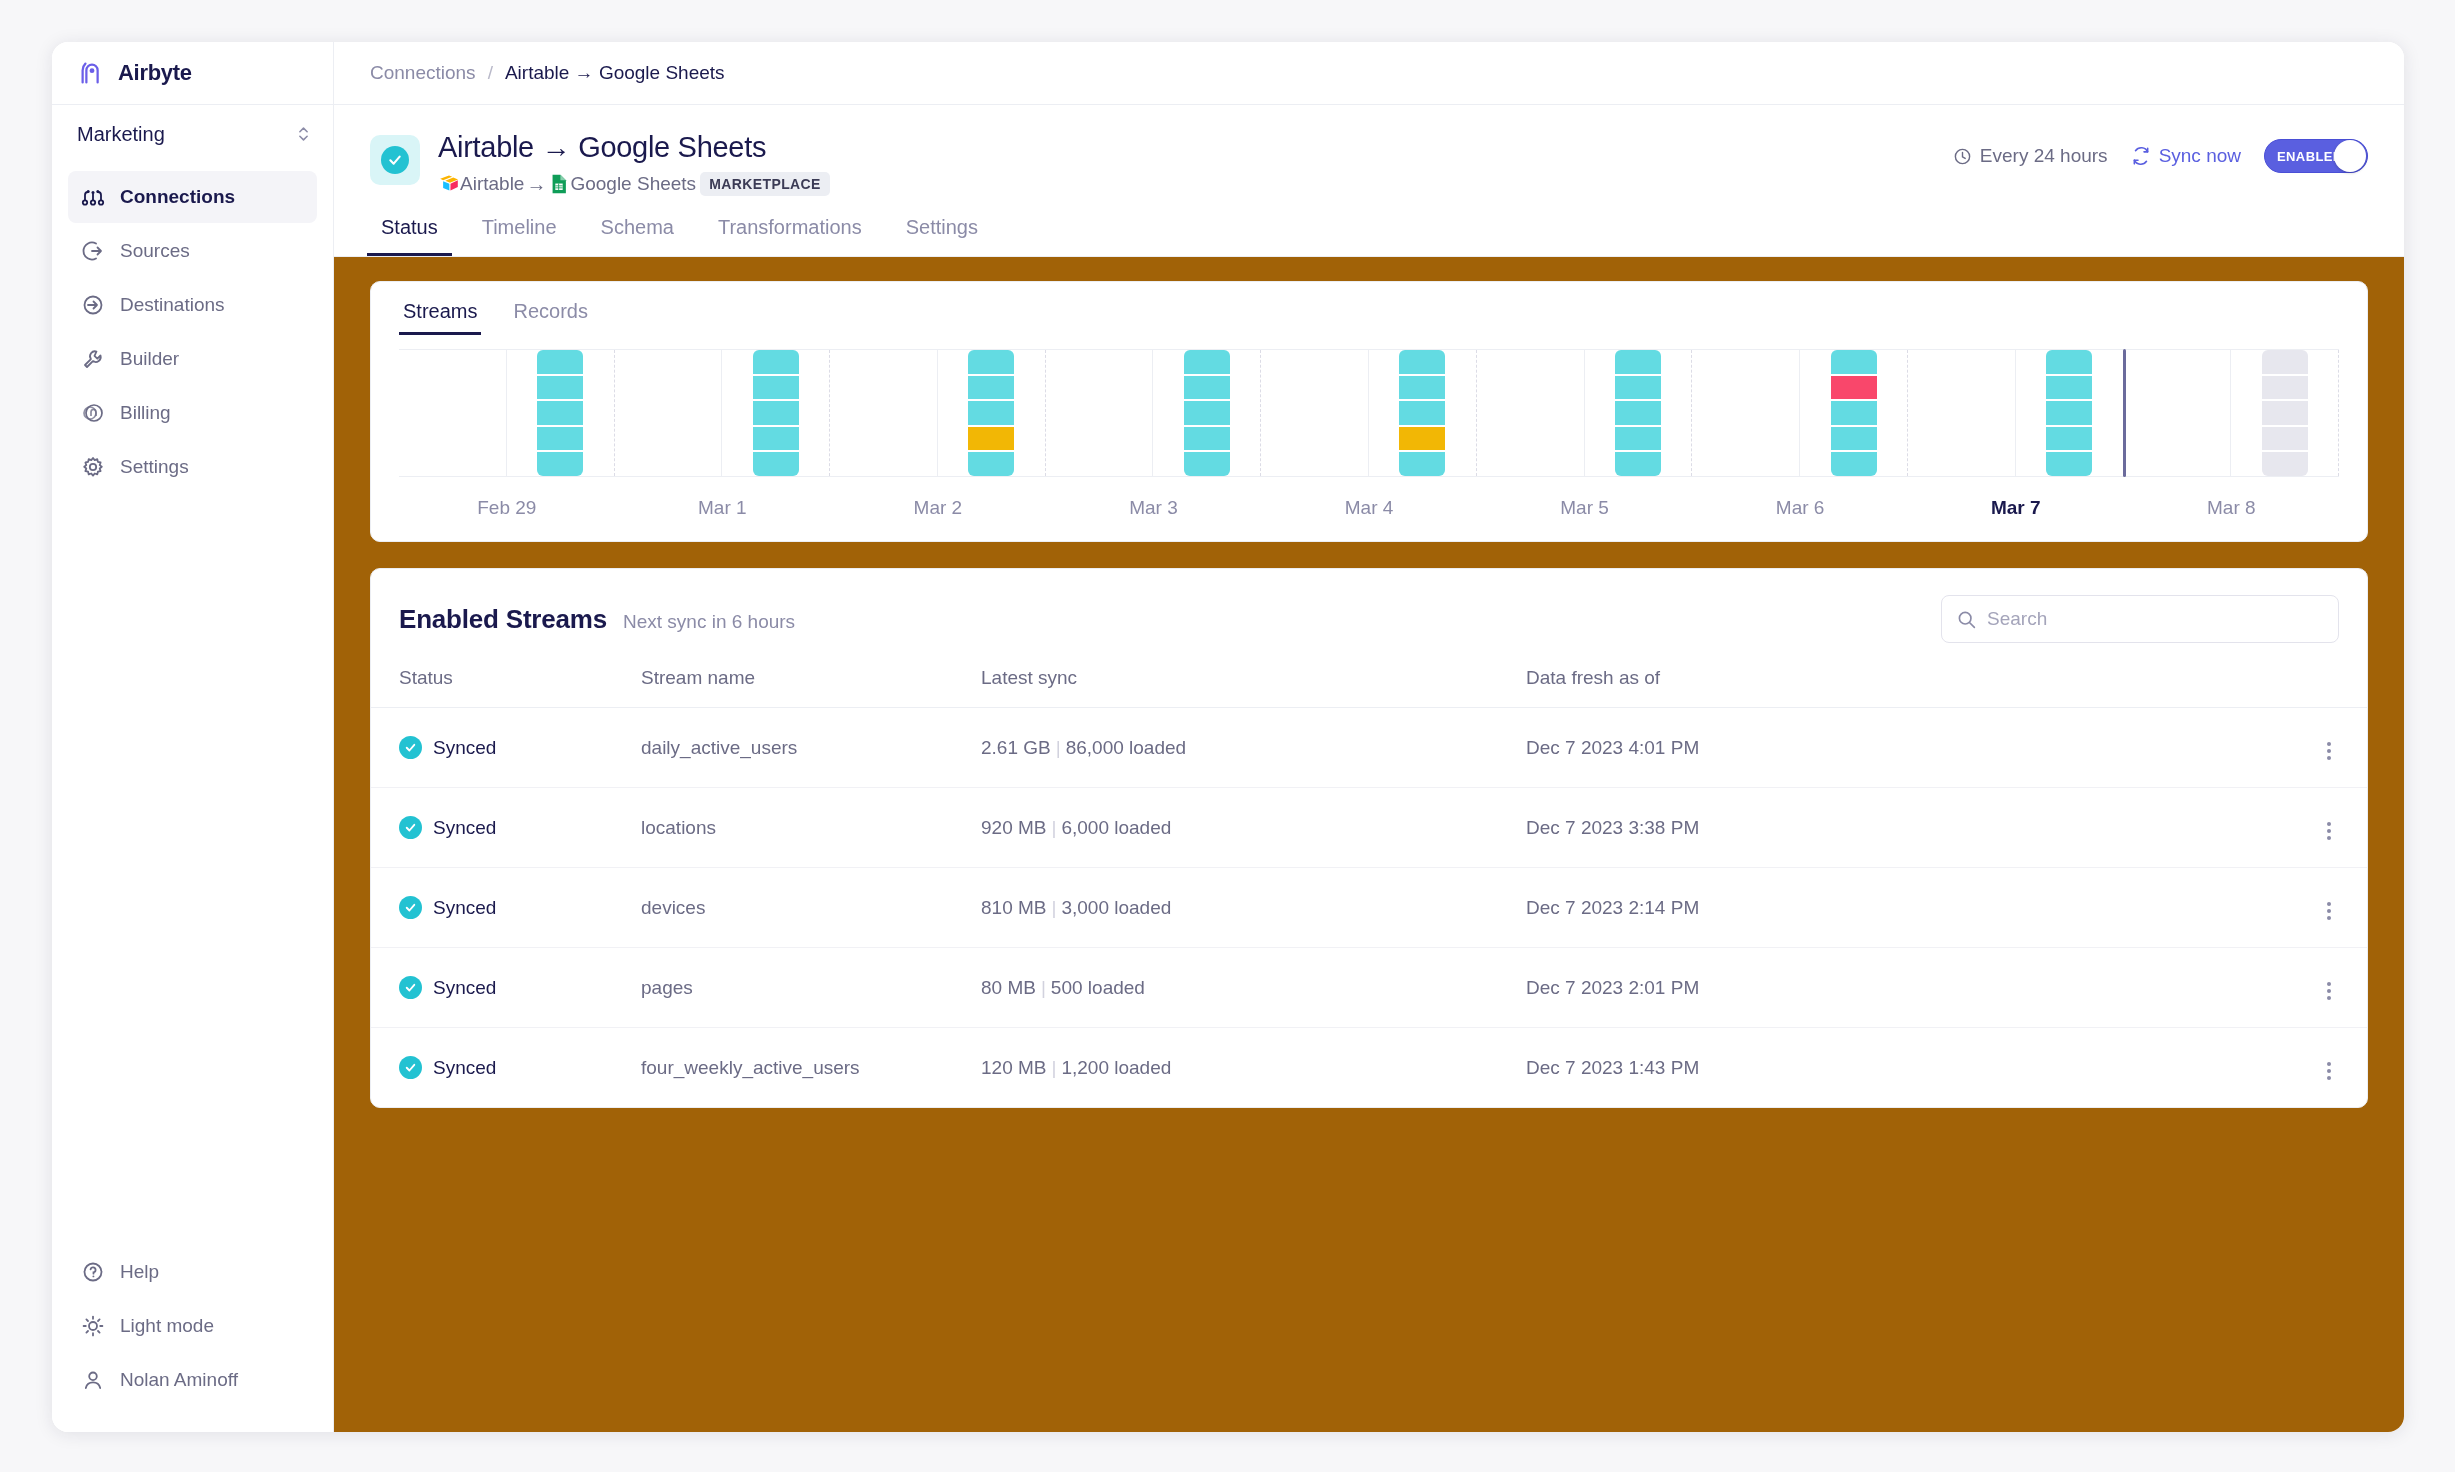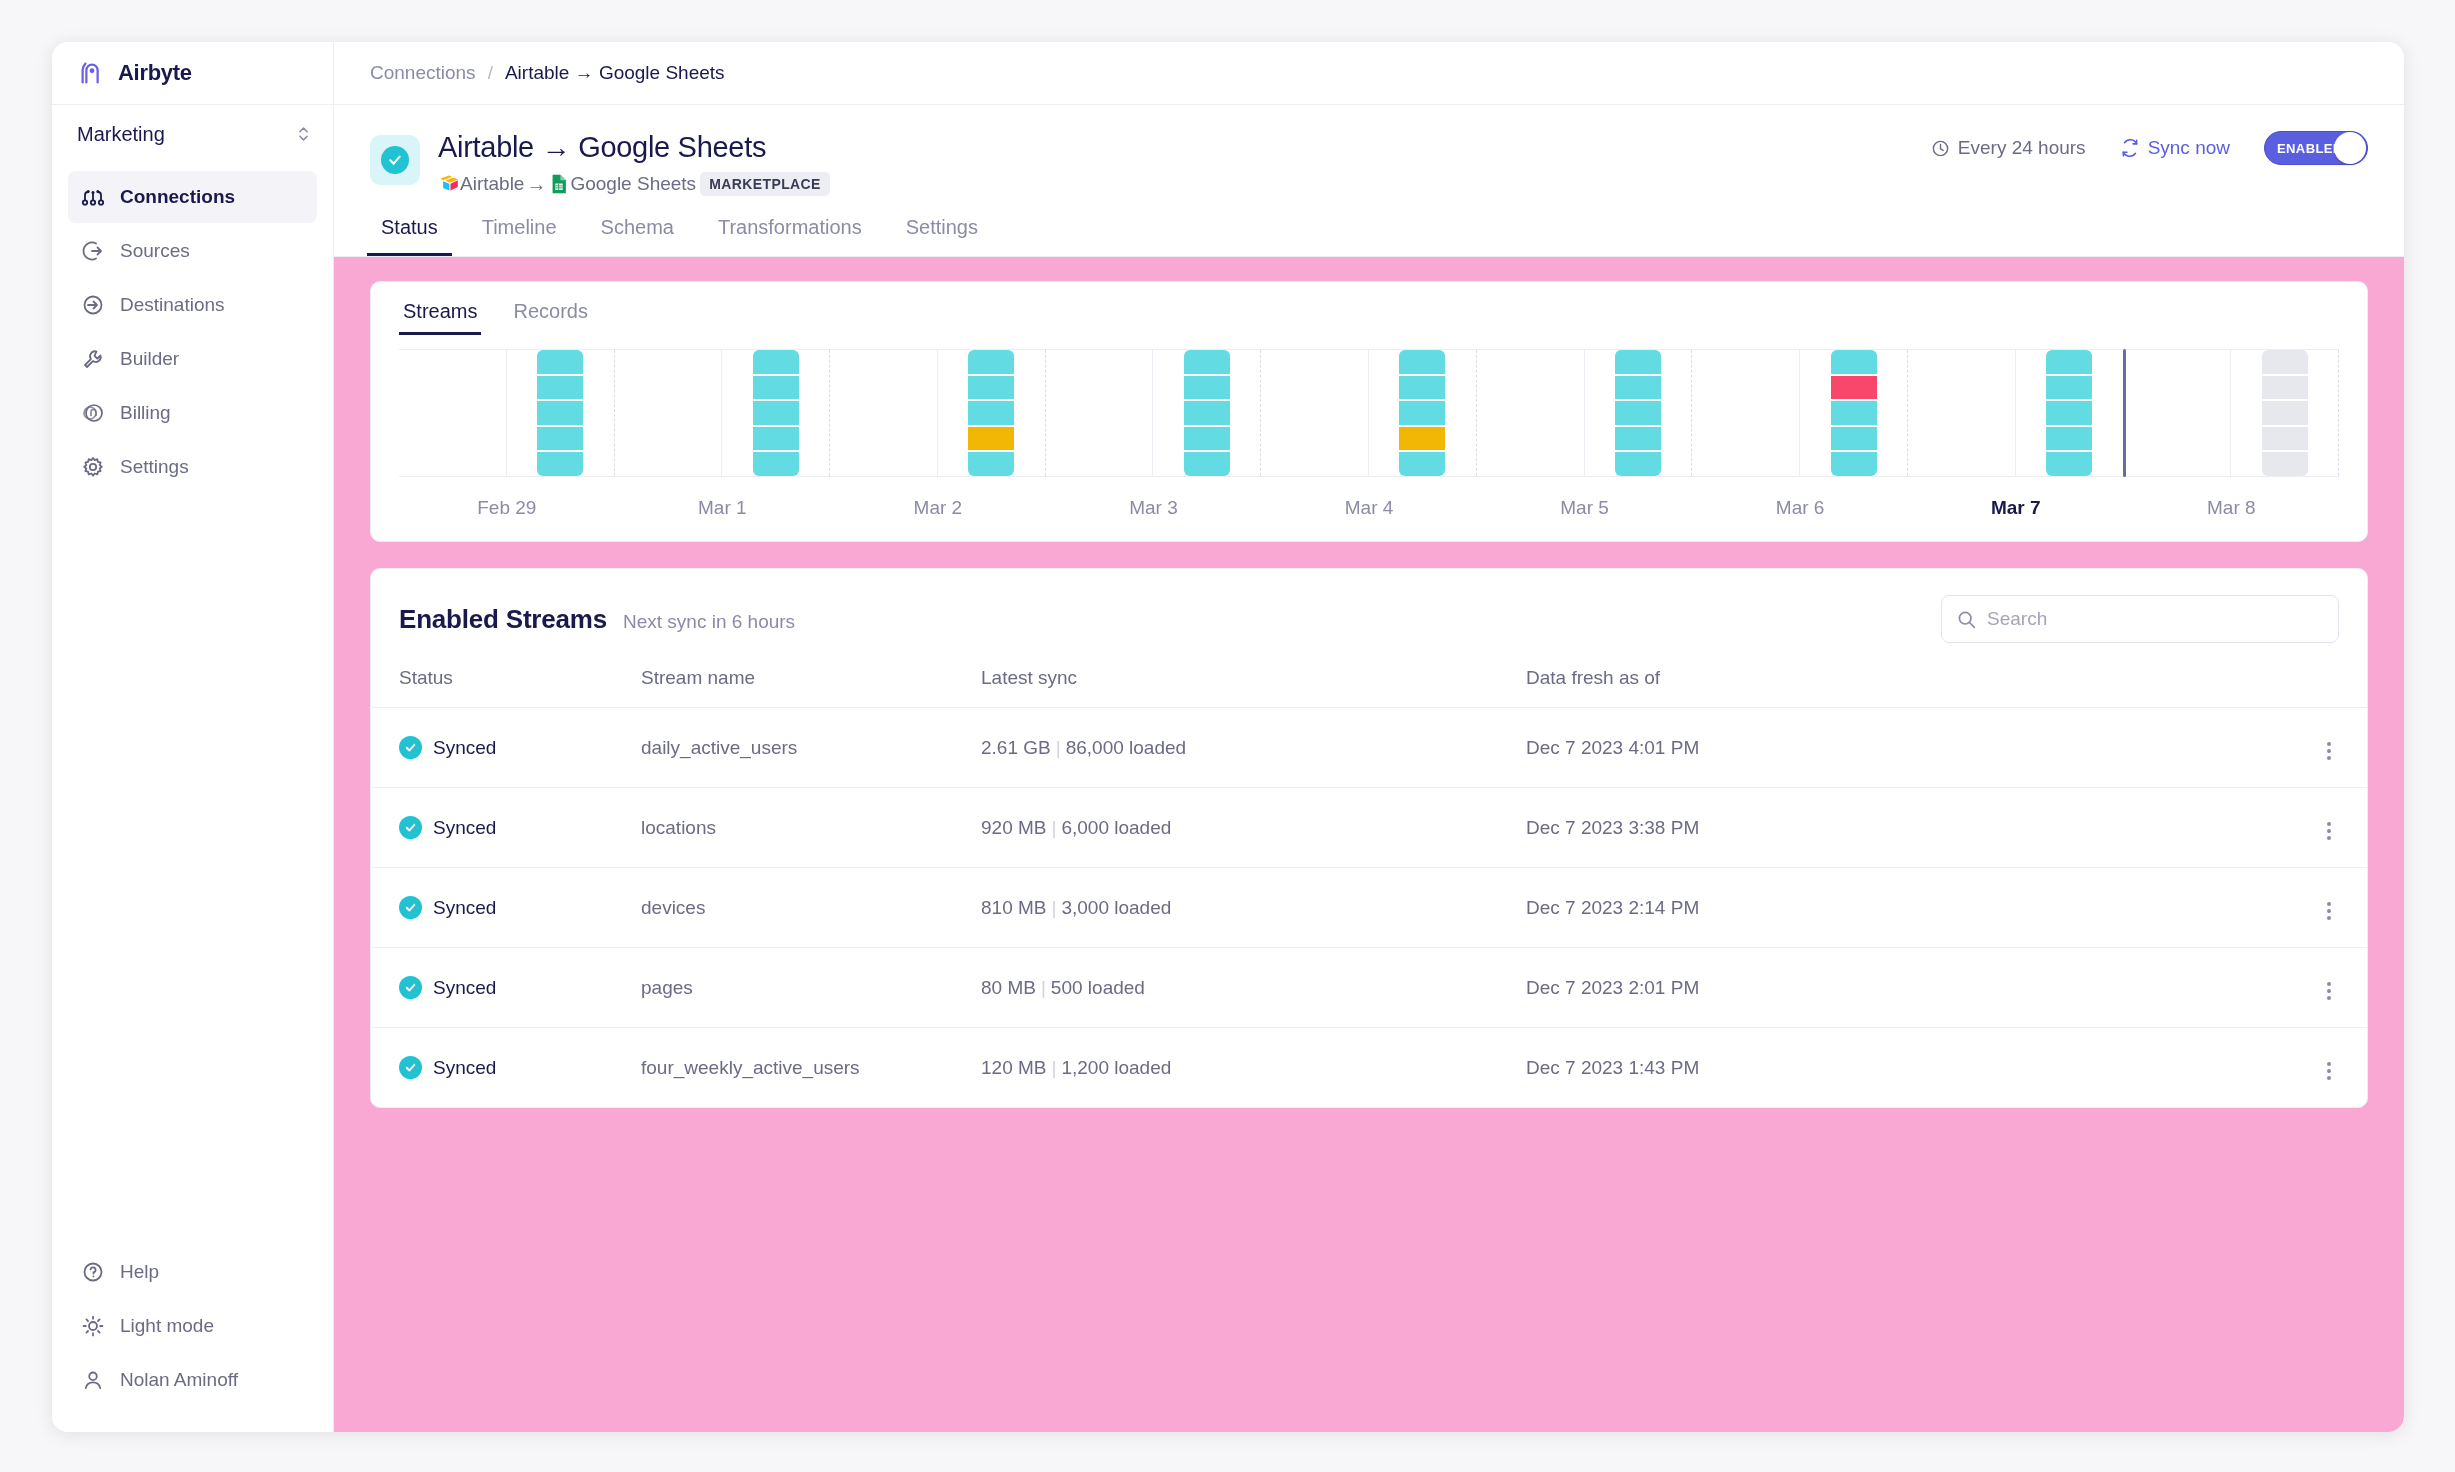--- a/index.html
+++ b/index.html
@@ -110,21 +110,21 @@
   .conn-title { font-size: 29px; font-weight: 500; color:#1a194d; letter-spacing:-0.3px; }
   .conn-sub { display:flex; align-items:center; font-size: 19px; color:#6b6b85; }
   .conn-sub .arrow { color:#6b6b85; font-size: 20px; padding: 0 2px; }
   .src-icon, .dst-icon { width: 22px; height: 22px; display:block; }
   .badge-marketplace {
     background: #eceef3; color:#3b3b55;
     font-size: 14px; font-weight: 700; letter-spacing: 0.4px;
     padding: 4px 9px; border-radius: 5px; margin-left: 4px;
   }
 
-  .conn-right { display:flex; align-items:center; gap: 34px; }
+  .conn-right { display:flex; align-items:center; gap: 23px; margin-top: 8px; }
   .schedule { display:flex; align-items:center; gap: 8px; font-size: 19px; color:#6b6b85; }
   .sync-now { display:flex; align-items:center; gap: 8px; font-size: 19px; color:#5a5fe0; cursor:pointer; font-weight:500;justify-content:center; }
   .toggle {
     width: 104px; height: 34px; border-radius: 17px;
     background: #5a5fe0;
     display:flex; align-items:center; justify-content:flex-start;
     padding: 0 0 0 12px;
     position: relative; cursor: pointer;
     border: 1px solid #4a4fd6;
   }
@@ -146,21 +146,21 @@
     padding: 0 14px 14px 14px;
     margin-right: 16px;
     cursor: pointer;
     border-bottom: 3px solid transparent;
   }
   .tab:first-child { margin-left: -3px; }
   .tab.active { color:#1a194d; font-weight:500; border-bottom-color:#1a194d; }
 
   .content {
     flex: 1 1 auto;
-    background: #f9a8d4;
+    background: #a16207;
     padding: 24px 36px 36px 36px;
     overflow: hidden;
   }
 
   .card {
     background: #ffffff;
     border: 1px solid #eceef3;
     border-radius: 10px;
   }
 

